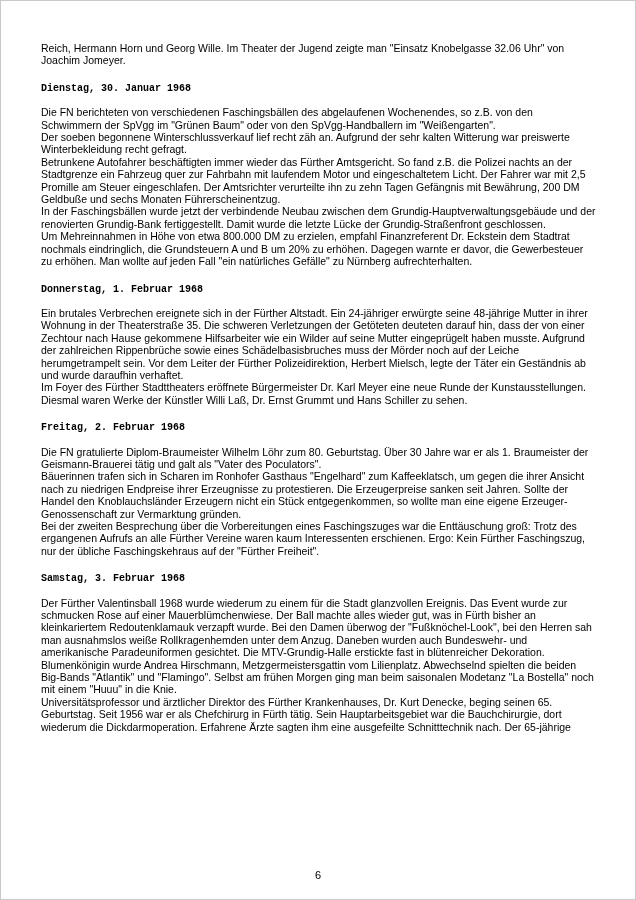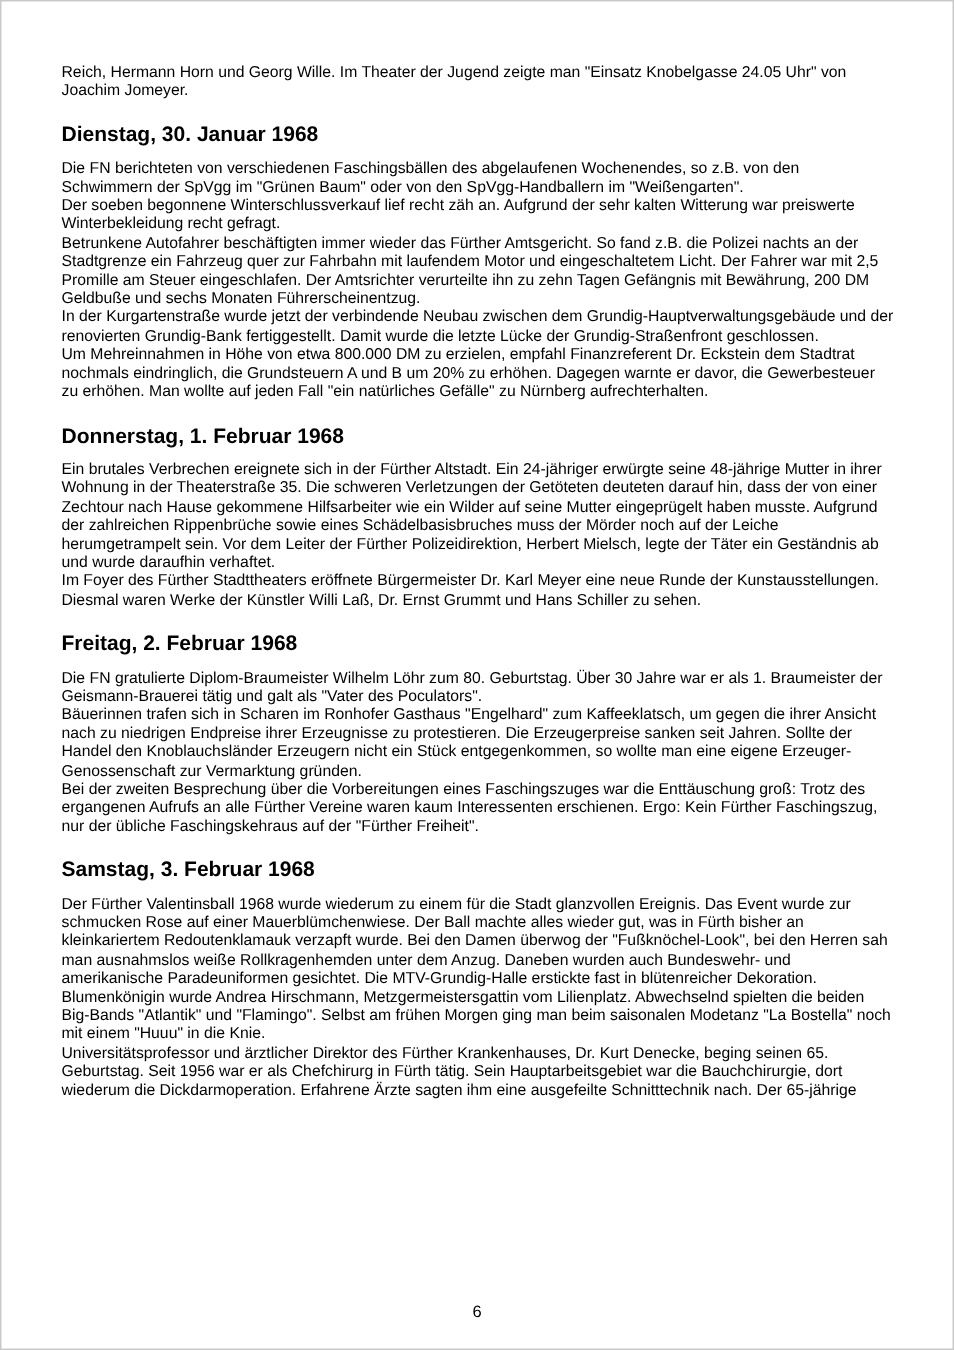--- a/index.html
+++ b/index.html
@@ -16,22 +16,23 @@
     border: 1px solid #c9c9c9;
     padding: 41px 39px 0 40px;
     font-family: "Liberation Sans", sans-serif;
     font-size: 10.5px;
     line-height: 12.4px;
     color: #000000;
     overflow: hidden;
   }
   .heading {
     font-weight: bold;
-    font-size: 14px;
+    font-size: 10px;
     margin: 16px 0 11px 0;
+    font-family: Liberation Mono, monospace;
   }
   .body-text {
     margin: 0;
     text-align: left;
     word-spacing: 0;
   }
   .page-number {
     position: absolute;
     left: 0;
     right: 0;
@@ -39,28 +40,28 @@
     text-align: center;
     font-size: 11px;
     color: #000000;
   }
 </style>
 </head>
 <body>
 
 <div class="page">
 
-  <p class="body-text">Reich, Hermann Horn und Georg Wille. Im Theater der Jugend zeigte man "Einsatz Knobelgasse 24.05 Uhr" von Joachim Jomeyer.</p>
+  <p class="body-text">Reich, Hermann Horn und Georg Wille. Im Theater der Jugend zeigte man "Einsatz Knobelgasse 32.06 Uhr" von Joachim Jomeyer.</p>
 
   <h2 class="heading">Dienstag, 30. Januar 1968</h2>
   <p class="body-text">Die FN berichteten von verschiedenen Faschingsbällen des abgelaufenen Wochenendes, so z.B. von den Schwimmern der SpVgg im "Grünen Baum" oder von den SpVgg-Handballern im "Weißengarten".</p>
   <p class="body-text">Der soeben begonnene Winterschlussverkauf lief recht zäh an. Aufgrund der sehr kalten Witterung war preiswerte Winterbekleidung recht gefragt.</p>
 
   <p class="body-text">Betrunkene Autofahrer beschäftigten immer wieder das Fürther Amtsgericht. So fand z.B. die Polizei nachts an der Stadtgrenze ein Fahrzeug quer zur Fahrbahn mit laufendem Motor und eingeschaltetem Licht. Der Fahrer war mit 2,5 Promille am Steuer eingeschlafen. Der Amtsrichter verurteilte ihn zu zehn Tagen Gefängnis mit Bewährung, 200 DM Geldbuße und sechs Monaten Führerscheinentzug.</p>
-  <p class="body-text">In der Kurgartenstraße wurde jetzt der verbindende Neubau zwischen dem Grundig-Hauptverwaltungsgebäude und der renovierten Grundig-Bank fertiggestellt. Damit wurde die letzte Lücke der Grundig-Straßenfront geschlossen.</p>
+  <p class="body-text">In der Faschingsbällen wurde jetzt der verbindende Neubau zwischen dem Grundig-Hauptverwaltungsgebäude und der renovierten Grundig-Bank fertiggestellt. Damit wurde die letzte Lücke der Grundig-Straßenfront geschlossen.</p>
   <p class="body-text">Um Mehreinnahmen in Höhe von etwa 800.000 DM zu erzielen, empfahl Finanzreferent Dr. Eckstein dem Stadtrat nochmals eindringlich, die Grundsteuern A und B um 20% zu erhöhen. Dagegen warnte er davor, die Gewerbesteuer zu erhöhen. Man wollte auf jeden Fall "ein natürliches Gefälle" zu Nürnberg aufrechterhalten.</p>
 
   <h2 class="heading">Donnerstag, 1. Februar 1968</h2>
   <p class="body-text">Ein brutales Verbrechen ereignete sich in der Fürther Altstadt. Ein 24-jähriger erwürgte seine 48-jährige Mutter in ihrer Wohnung in der Theaterstraße 35. Die schweren Verletzungen der Getöteten deuteten darauf hin, dass der von einer Zechtour nach Hause gekommene Hilfsarbeiter wie ein Wilder auf seine Mutter eingeprügelt haben musste. Aufgrund der zahlreichen Rippenbrüche sowie eines Schädelbasisbruches muss der Mörder noch auf der Leiche herumgetrampelt sein. Vor dem Leiter der Fürther Polizeidirektion, Herbert Mielsch, legte der Täter ein Geständnis ab und wurde daraufhin verhaftet.</p>
   <p class="body-text">Im Foyer des Fürther Stadttheaters eröffnete Bürgermeister Dr. Karl Meyer eine neue Runde der Kunstausstellungen. Diesmal waren Werke der Künstler Willi Laß, Dr. Ernst Grummt und Hans Schiller zu sehen.</p>
 
   <h2 class="heading">Freitag, 2. Februar 1968</h2>
   <p class="body-text">Die FN gratulierte Diplom-Braumeister Wilhelm Löhr zum 80. Geburtstag. Über 30 Jahre war er als 1. Braumeister der Geismann-Brauerei tätig und galt als "Vater des Poculators".</p>
   <p class="body-text">Bäuerinnen trafen sich in Scharen im Ronhofer Gasthaus "Engelhard" zum Kaffeeklatsch, um gegen die ihrer Ansicht nach zu niedrigen Endpreise ihrer Erzeugnisse zu protestieren. Die Erzeugerpreise sanken seit Jahren. Sollte der Handel den Knoblauchsländer Erzeugern nicht ein Stück entgegenkommen, so wollte man eine eigene Erzeuger-Genossenschaft zur Vermarktung gründen.</p>
   <p class="body-text">Bei der zweiten Besprechung über die Vorbereitungen eines Faschingszuges war die Enttäuschung groß: Trotz des ergangenen Aufrufs an alle Fürther Vereine waren kaum Interessenten erschienen. Ergo: Kein Fürther Faschingszug, nur der übliche Faschingskehraus auf der "Fürther Freiheit".</p>

